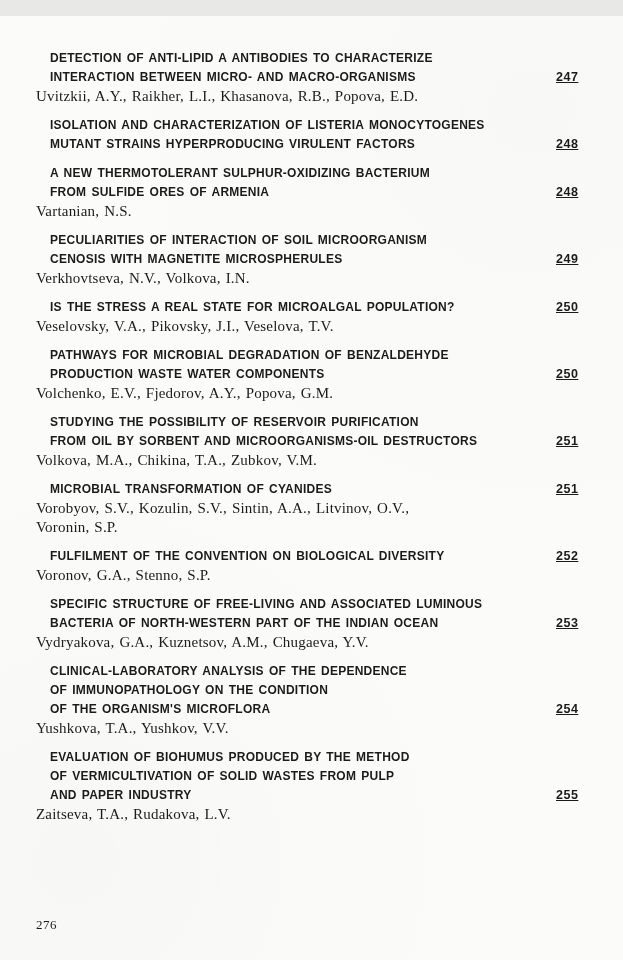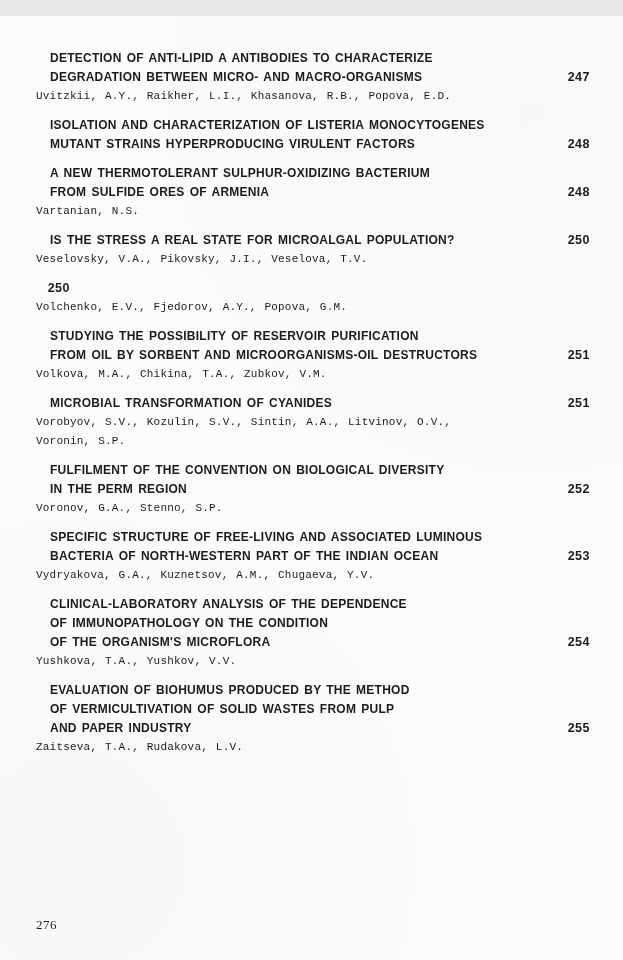--- a/index.html
+++ b/index.html
@@ -43,26 +43,26 @@
     letter-spacing: 0.25px;
     word-spacing: 1.5px;
     white-space: nowrap;
   }
   .pagenum {
     font-family: "Liberation Sans", sans-serif;
     font-weight: 700;
     font-size: 12.5px;
     line-height: 19px;
     letter-spacing: 0.5px;
-    text-align: right;
     min-width: 34px;
+    text-decoration: underline;
   }
   .authors {
-    font-family: Liberation Mono, monospace;
-    font-size: 11px;
+    font-family: Liberation Serif, serif;
+    font-size: 15px;
     line-height: 19px;
     letter-spacing: 0.2px;
     word-spacing: 1px;
     white-space: nowrap;
   }
   .footer {
     position: absolute;
     left: 36px;
     top: 901px;
     font-family: "Liberation Serif", "DejaVu Serif", serif;
@@ -72,21 +72,21 @@
 </style>
 </head>
 <body>
 
 <div class="page">
   <main class="toc">
       <section class="entry">
         <div class="entry-head">
           <div class="title-lines">
             <div class="title-line">DETECTION OF ANTI-LIPID A ANTIBODIES TO CHARACTERIZE</div>
-            <div class="title-line">DEGRADATION BETWEEN MICRO- AND MACRO-ORGANISMS</div>
+            <div class="title-line">INTERACTION BETWEEN MICRO- AND MACRO-ORGANISMS</div>
           </div>
           <div class="pagenum">247</div>
         </div>
         <div class="authors">
           <div class="author-line">Uvitzkii, A.Y., Raikher, L.I., Khasanova, R.B., Popova, E.D.</div>
         </div>
       </section>
       <section class="entry">
         <div class="entry-head">
           <div class="title-lines">
@@ -104,30 +104,46 @@
           </div>
           <div class="pagenum">248</div>
         </div>
         <div class="authors">
           <div class="author-line">Vartanian, N.S.</div>
         </div>
       </section>
       <section class="entry">
         <div class="entry-head">
           <div class="title-lines">
+            <div class="title-line">PECULIARITIES OF INTERACTION OF SOIL MICROORGANISM</div>
+            <div class="title-line">CENOSIS WITH MAGNETITE MICROSPHERULES</div>
+          </div>
+          <div class="pagenum">249</div>
+        </div>
+        <div class="authors">
+          <div class="author-line">Verkhovtseva, N.V., Volkova, I.N.</div>
+        </div>
+      </section>
+      <section class="entry">
+        <div class="entry-head">
+          <div class="title-lines">
             <div class="title-line">IS THE STRESS A REAL STATE FOR MICROALGAL POPULATION?</div>
           </div>
           <div class="pagenum">250</div>
         </div>
         <div class="authors">
           <div class="author-line">Veselovsky, V.A., Pikovsky, J.I., Veselova, T.V.</div>
         </div>
       </section>
       <section class="entry">
         <div class="entry-head">
+          <div class="title-lines">
+            <div class="title-line">PATHWAYS FOR MICROBIAL DEGRADATION OF BENZALDEHYDE</div>
+            <div class="title-line">PRODUCTION WASTE WATER COMPONENTS</div>
+          </div>
           <div class="pagenum">250</div>
         </div>
         <div class="authors">
           <div class="author-line">Volchenko, E.V., Fjedorov, A.Y., Popova, G.M.</div>
         </div>
       </section>
       <section class="entry">
         <div class="entry-head">
           <div class="title-lines">
             <div class="title-line">STUDYING THE POSSIBILITY OF RESERVOIR PURIFICATION</div>
@@ -148,21 +164,20 @@
         </div>
         <div class="authors">
           <div class="author-line">Vorobyov, S.V., Kozulin, S.V., Sintin, A.A., Litvinov, O.V.,</div>
           <div class="author-line">Voronin, S.P.</div>
         </div>
       </section>
       <section class="entry">
         <div class="entry-head">
           <div class="title-lines">
             <div class="title-line">FULFILMENT OF THE CONVENTION ON BIOLOGICAL DIVERSITY</div>
-            <div class="title-line">IN THE PERM REGION</div>
           </div>
           <div class="pagenum">252</div>
         </div>
         <div class="authors">
           <div class="author-line">Voronov, G.A., Stenno, S.P.</div>
         </div>
       </section>
       <section class="entry">
         <div class="entry-head">
           <div class="title-lines">

